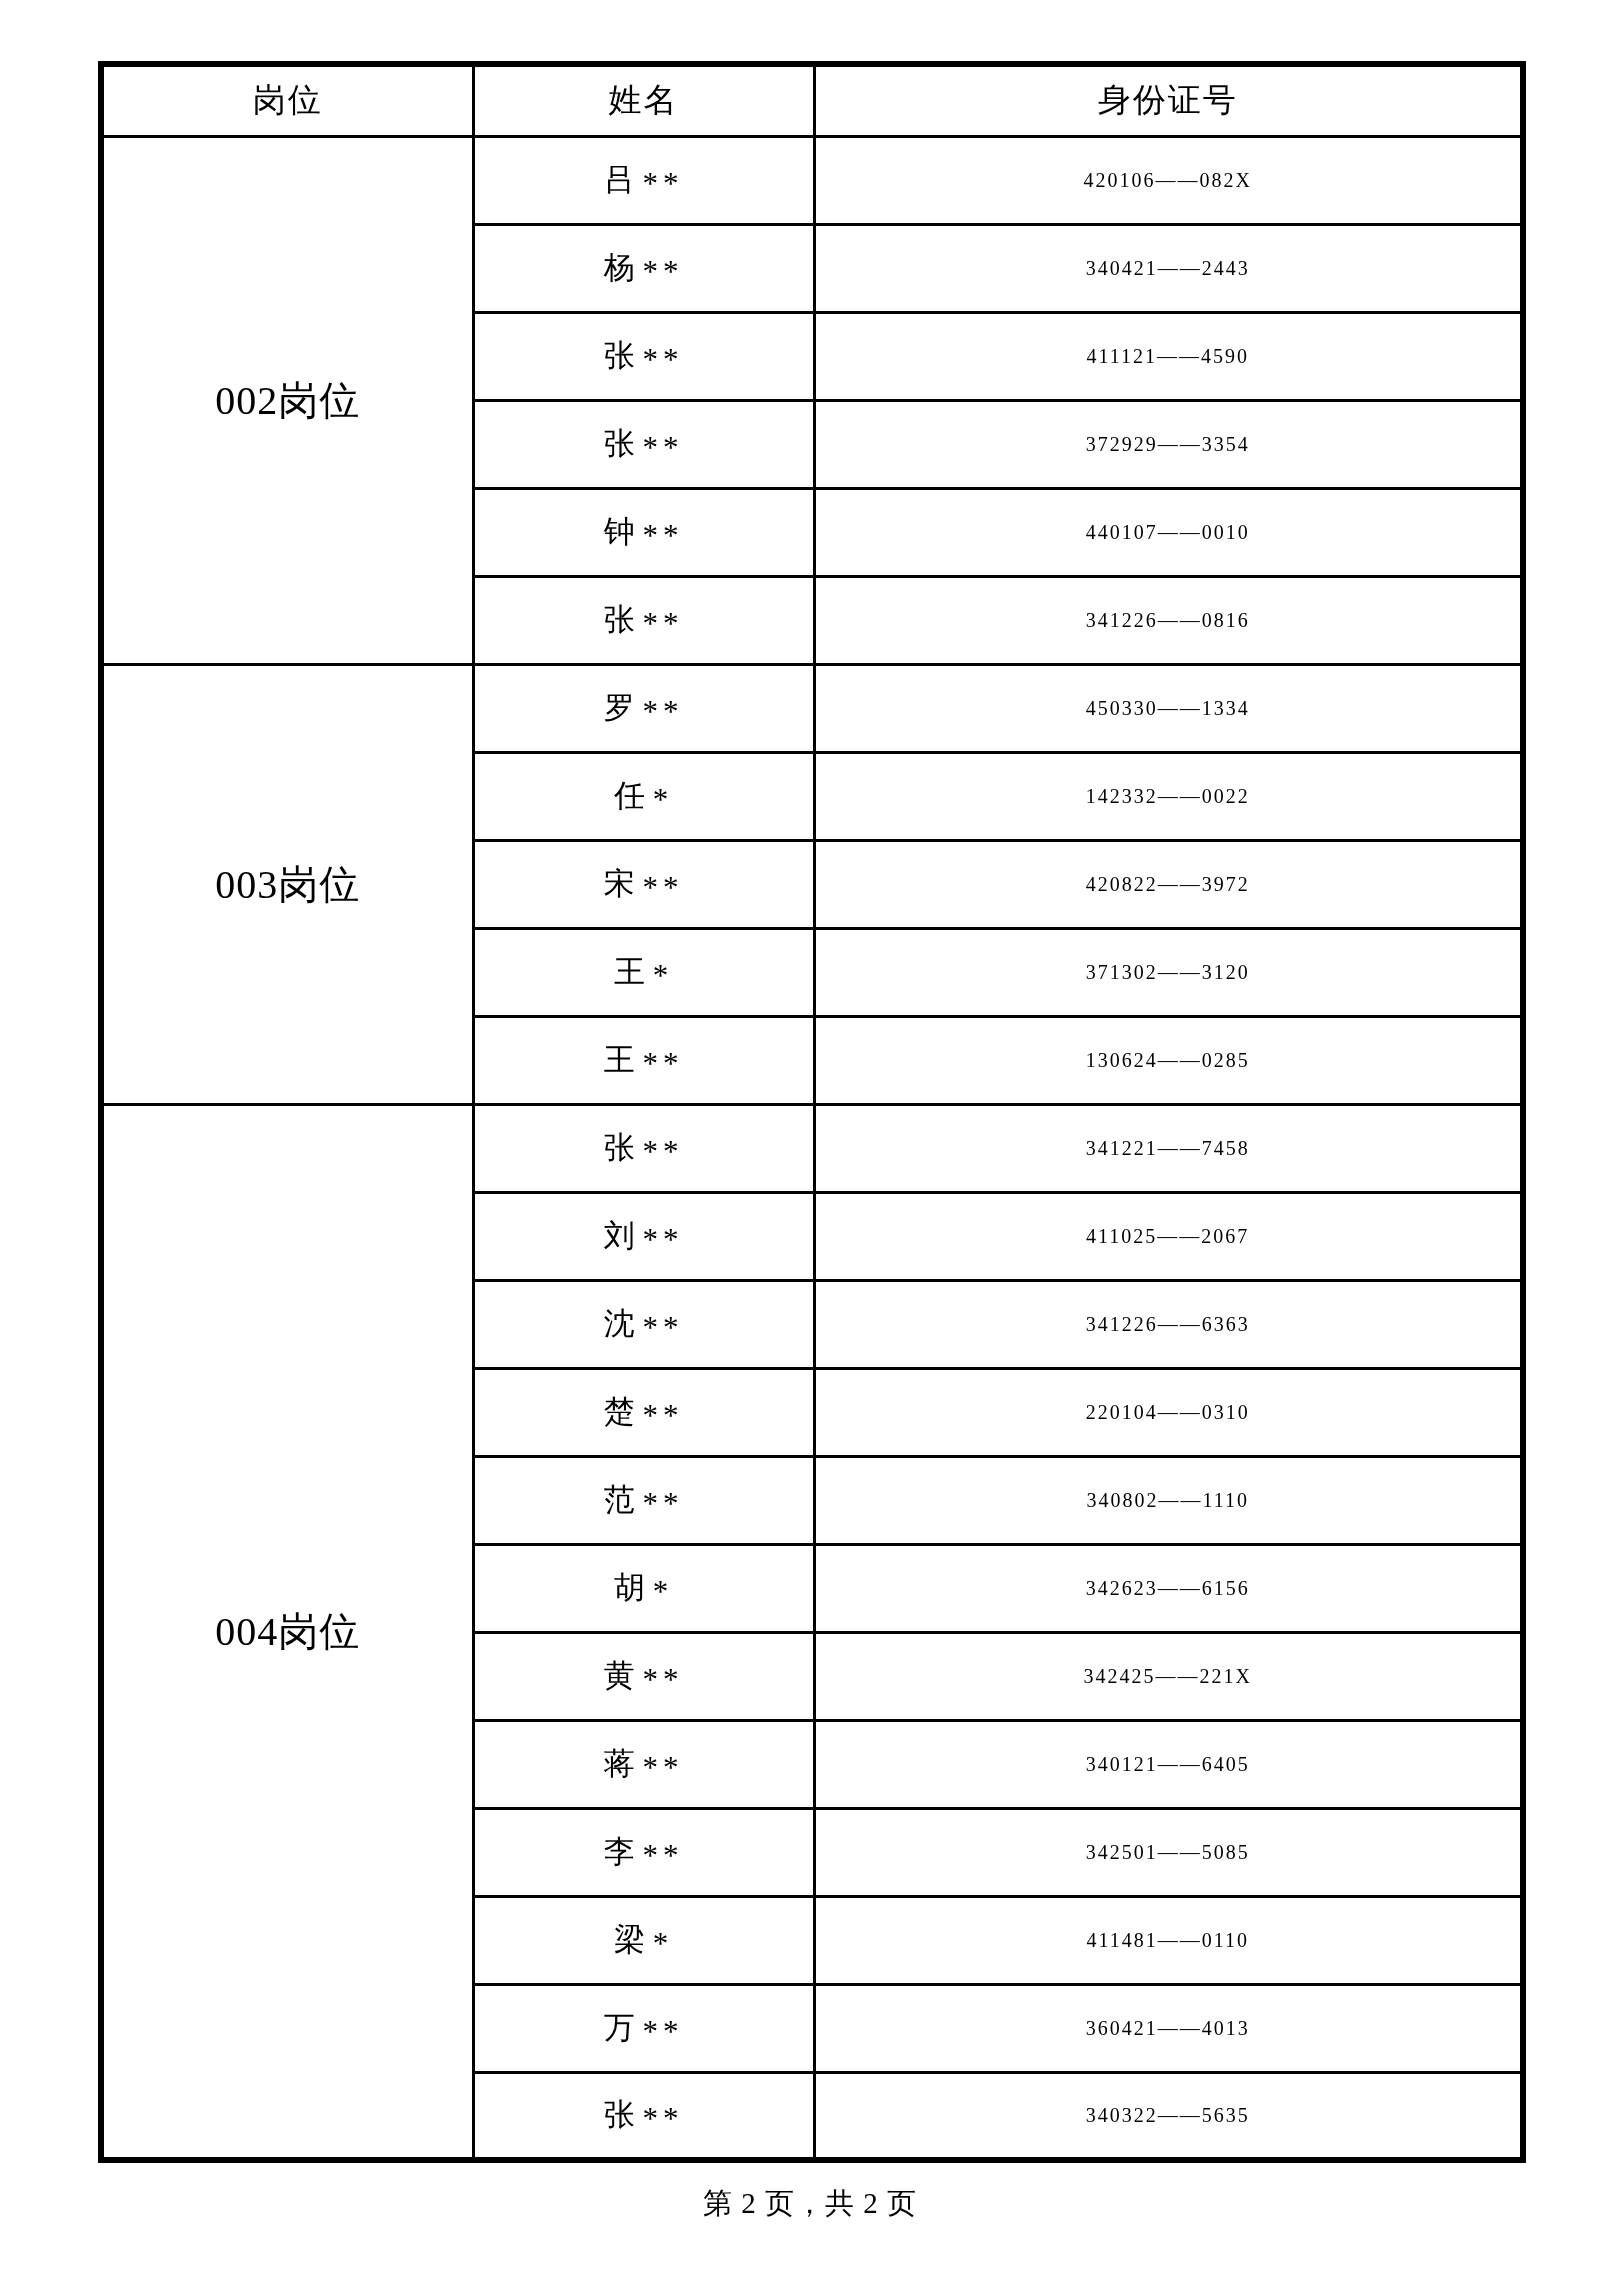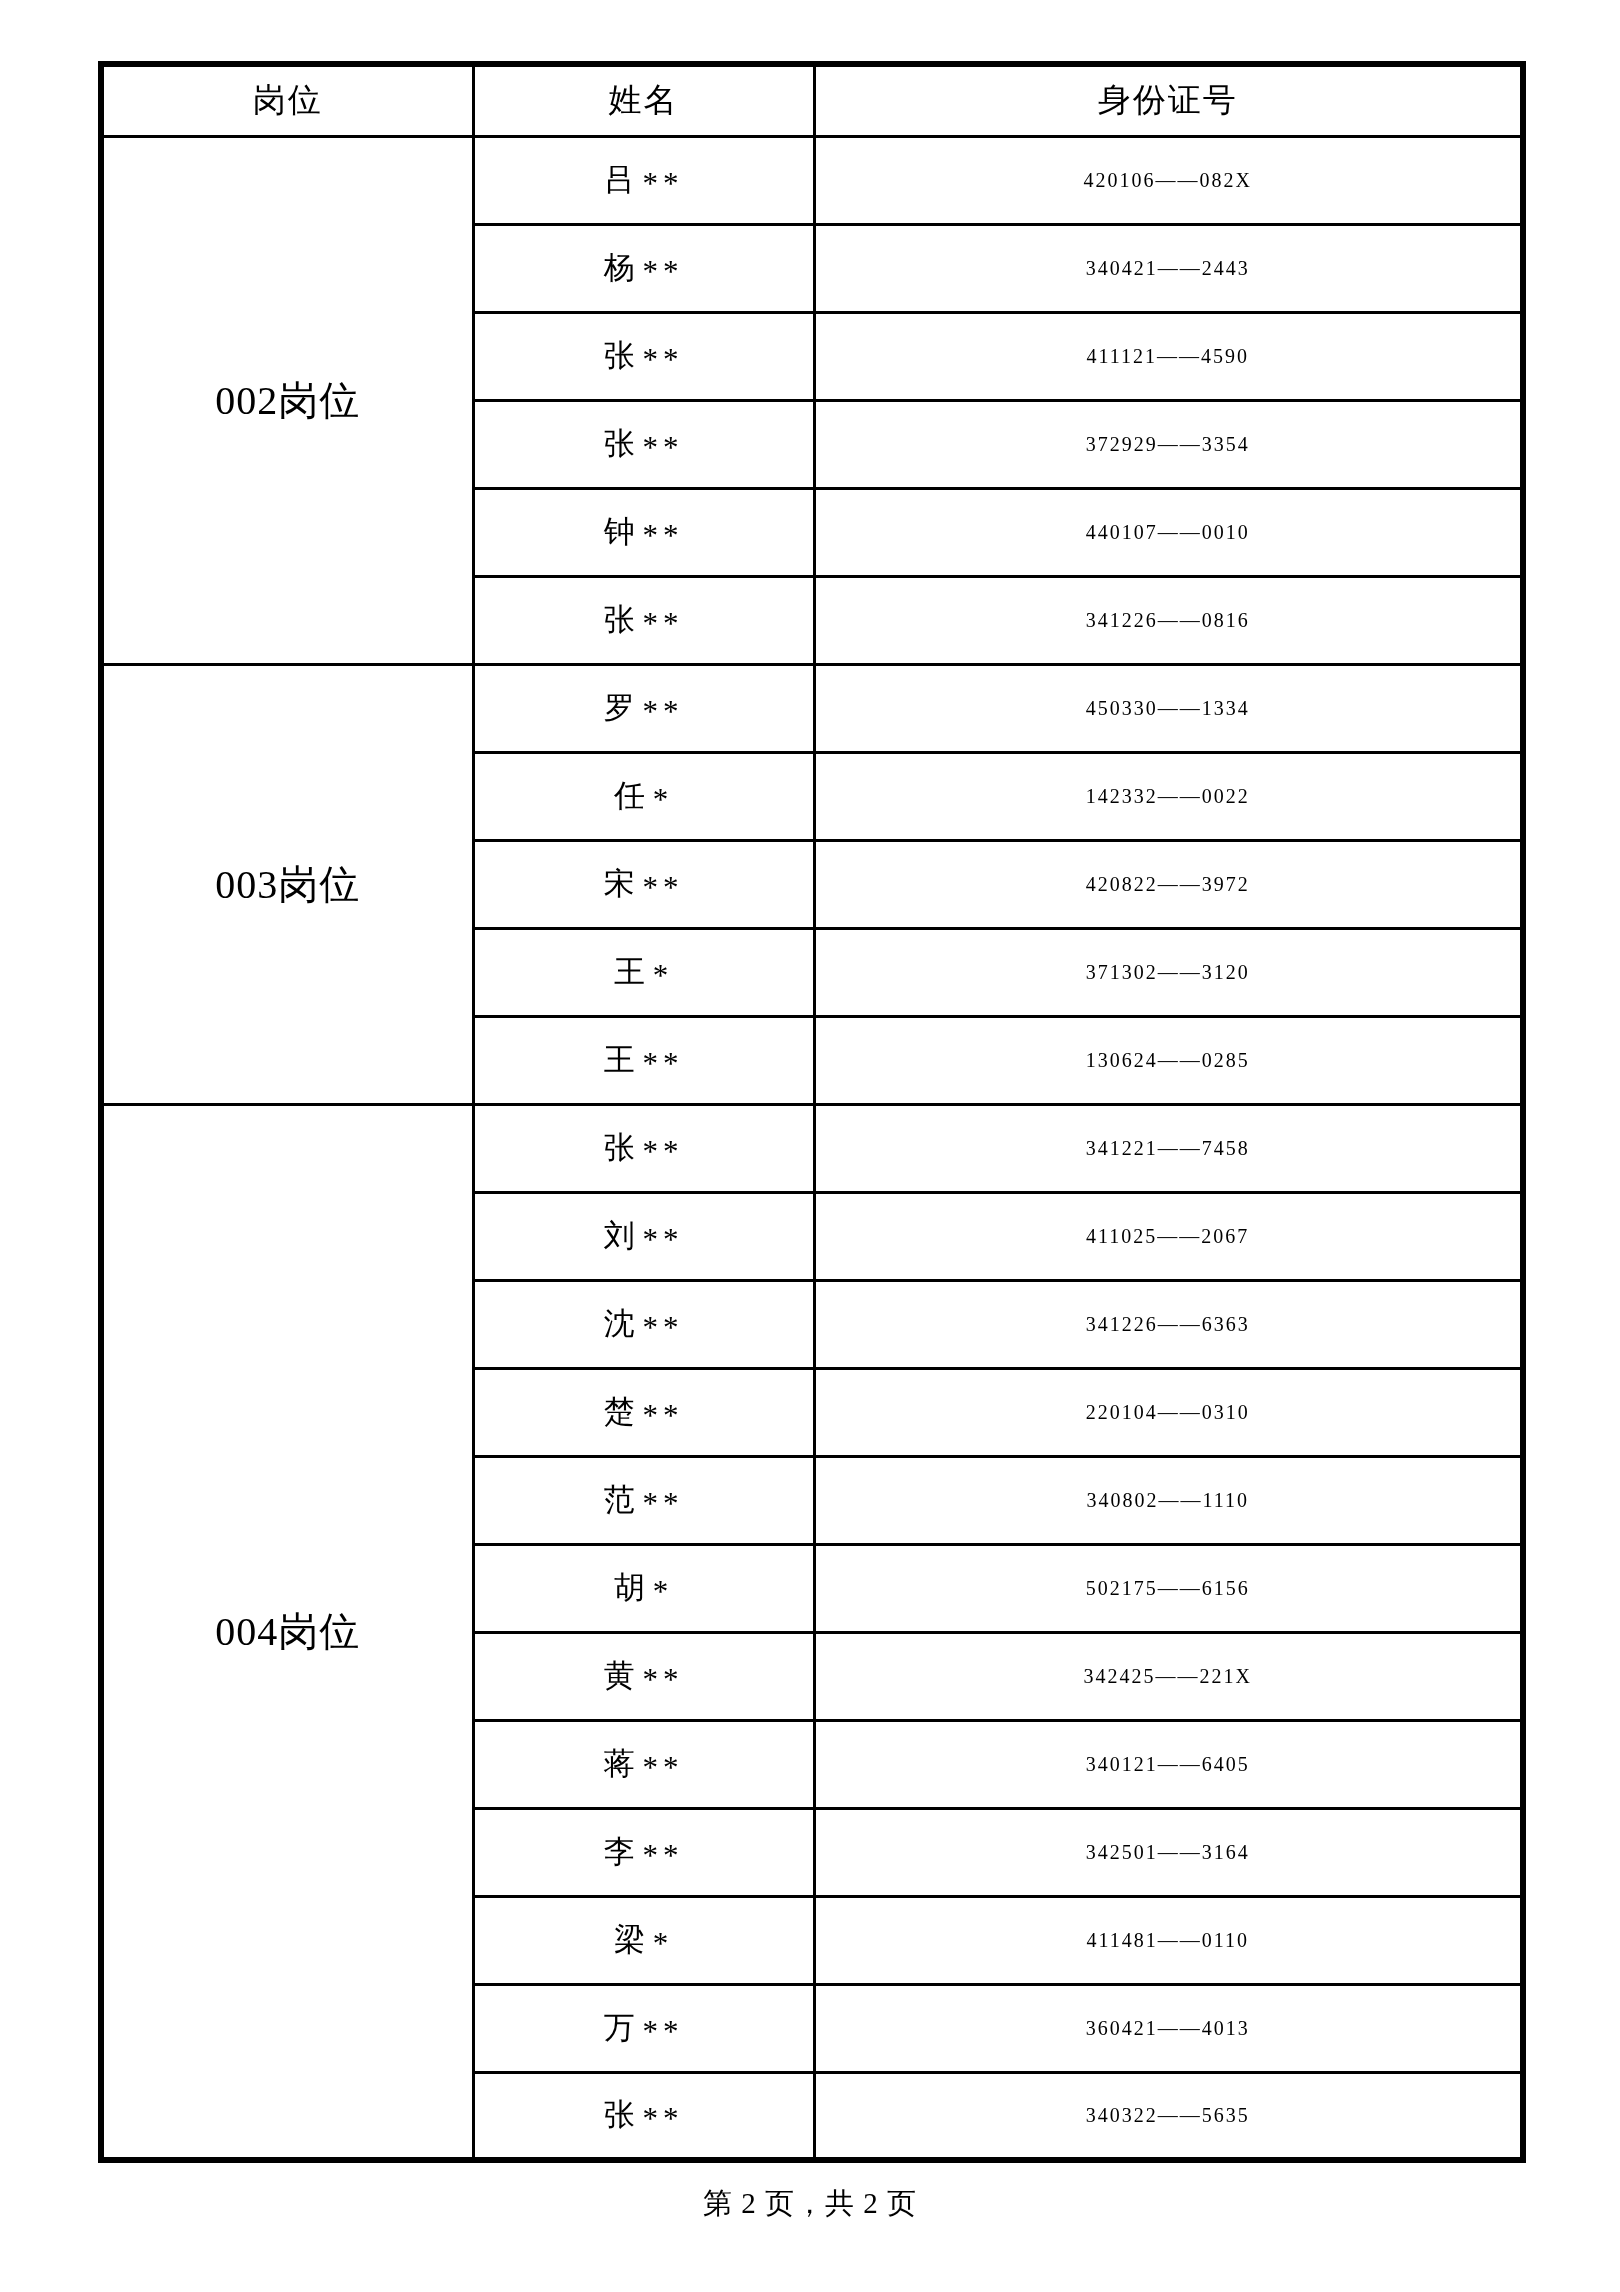--- a/index.html
+++ b/index.html
@@ -157,33 +157,33 @@
         <tr>
           <td class="name-cell"><span>楚</span><span class="mask">**</span></td>
           <td class="id-cell">220104——0310</td>
         </tr>
         <tr>
           <td class="name-cell"><span>范</span><span class="mask">**</span></td>
           <td class="id-cell">340802——1110</td>
         </tr>
         <tr>
           <td class="name-cell"><span>胡</span><span class="mask">*</span></td>
-          <td class="id-cell">502175——6156</td>
+          <td class="id-cell">342623——6156</td>
         </tr>
         <tr>
           <td class="name-cell"><span>黄</span><span class="mask">**</span></td>
           <td class="id-cell">342425——221X</td>
         </tr>
         <tr>
           <td class="name-cell"><span>蒋</span><span class="mask">**</span></td>
           <td class="id-cell">340121——6405</td>
         </tr>
         <tr>
           <td class="name-cell"><span>李</span><span class="mask">**</span></td>
-          <td class="id-cell">342501——3164</td>
+          <td class="id-cell">342501——5085</td>
         </tr>
         <tr>
           <td class="name-cell"><span>梁</span><span class="mask">*</span></td>
           <td class="id-cell">411481——0110</td>
         </tr>
         <tr>
           <td class="name-cell"><span>万</span><span class="mask">**</span></td>
           <td class="id-cell">360421——4013</td>
         </tr>
         <tr>

